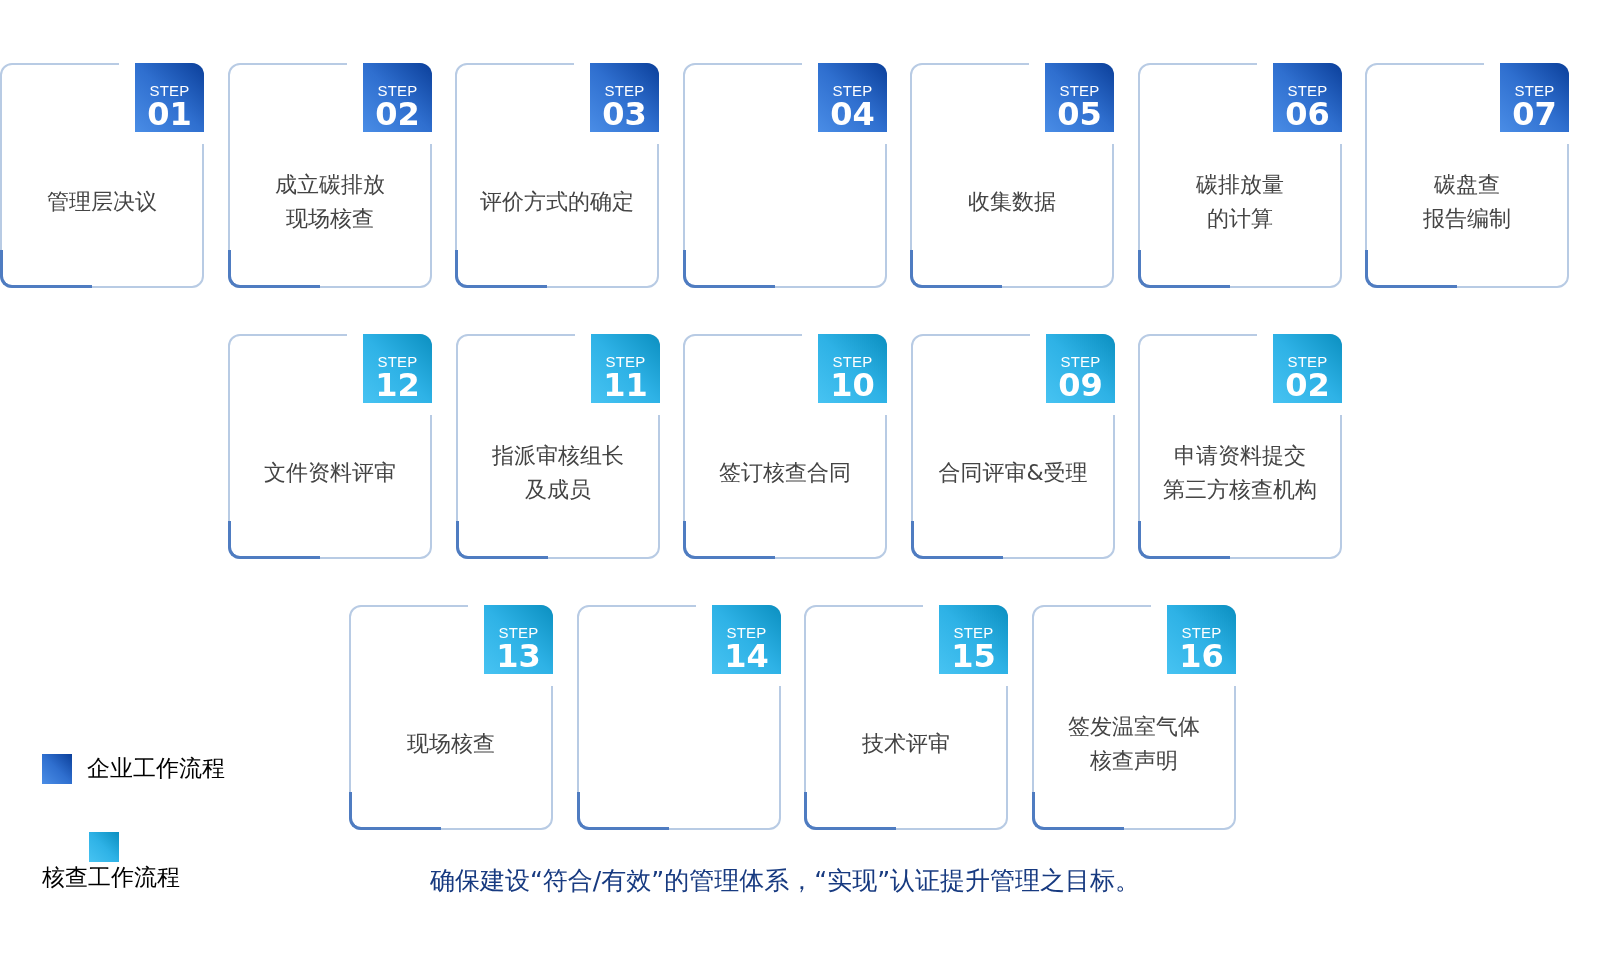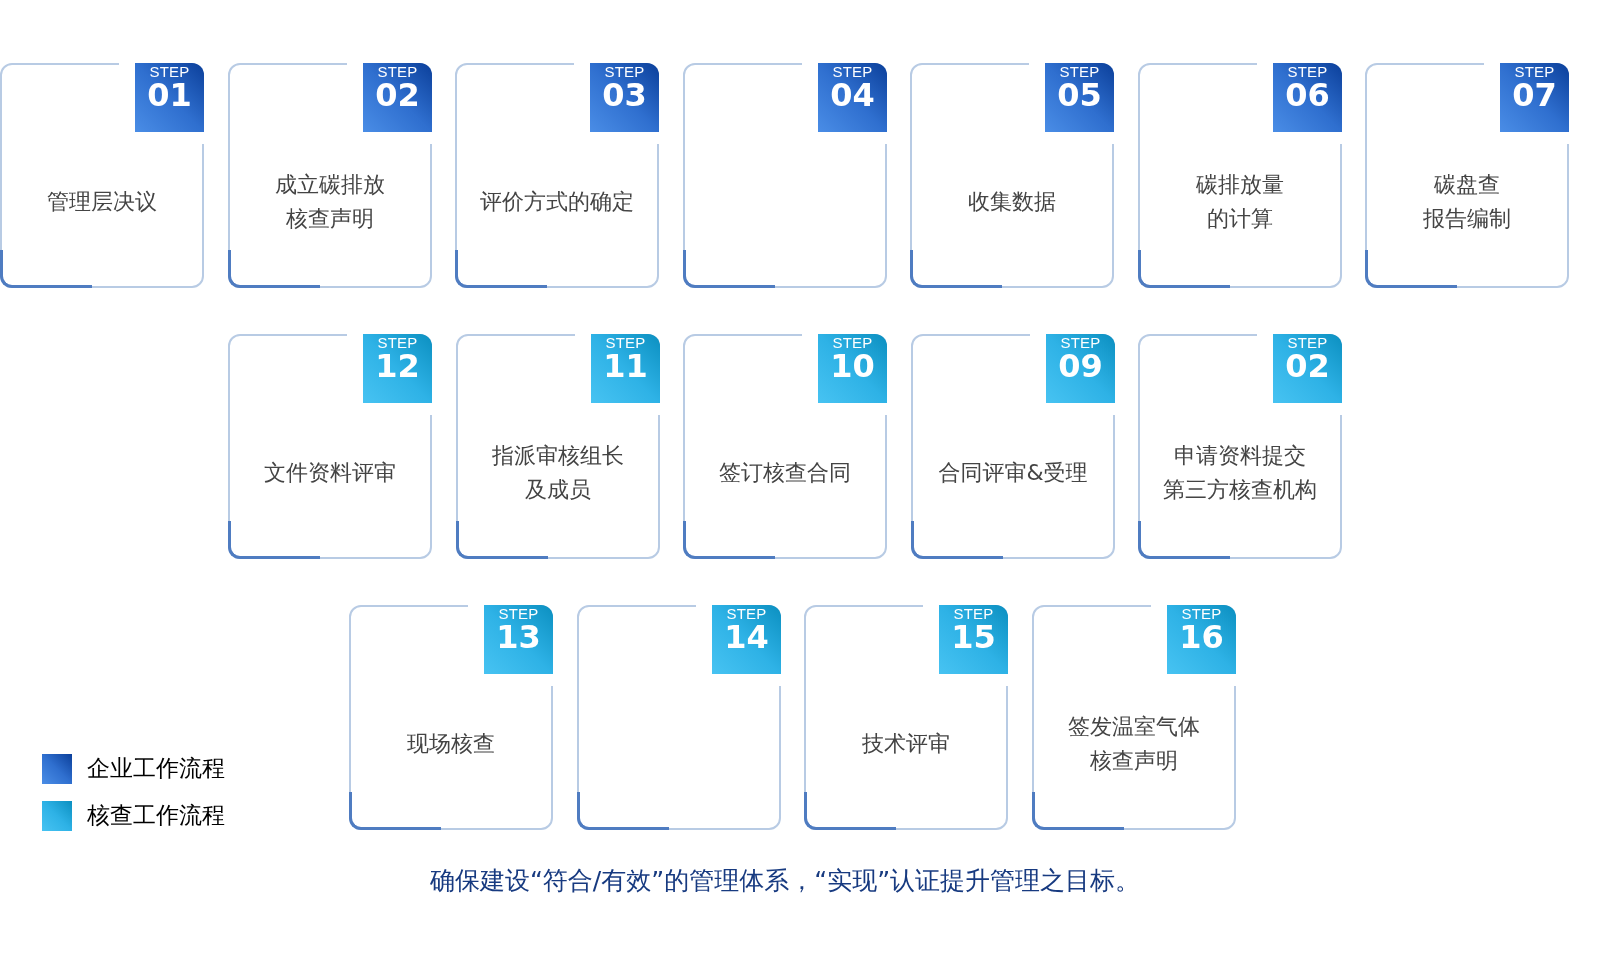--- a/index.html
+++ b/index.html
@@ -27,21 +27,21 @@
     background: #fff;
   }
   .card .accent {
     position: absolute; left: 0; bottom: 0; width: 92px; height: 38px;
     border-left: 3px solid #4f7cc1; border-bottom: 3px solid #4f7cc1;
     border-bottom-left-radius: 12px; box-sizing: border-box;
   }
   .card .badge {
     position: absolute; right: 0; top: 0; width: 69px; height: 69px;
     border-top-right-radius: 12px; color: #fff; text-align: center;
-    box-sizing: border-box; padding-top: 1px;
+    box-sizing: border-box; padding-top: 20px;
   }
   .badge.corp { background: linear-gradient(225deg, #0b3f9a 0%, #2f6fcf 50%, #4a8de6 100%); }
   .badge.audit { background: linear-gradient(225deg, #0b8fc0 0%, #2eb2e6 50%, #47c3f2 100%); }
   .badge .step { font-size: 15px; line-height: 16px; letter-spacing: 0.2px; font-family: "Liberation Sans", sans-serif; }
   .badge .num { font-size: 32px; line-height: 30px; font-weight: bold; font-family: "DejaVu Sans", sans-serif; }
   .card .label {
     position: absolute; left: 8px; right: 8px; top: 82px; bottom: 30px;
     display: flex; align-items: center; justify-content: center;
     text-align: center; color: #444; font-size: 22px; line-height: 34px;
     white-space: pre-line;
@@ -73,21 +73,21 @@
     <div class="card" style="top: 63px; left: 228px;">
       <div class="frame"></div>
       <div class="gap-right"></div>
       <div class="gap-top"></div>
       <div class="accent"></div>
       <div class="badge corp">
         <div class="step">STEP</div>
         <div class="num">02</div>
       </div>
       <div class="label">成立碳排放
-核查声明</div>
+现场核查</div>
     </div>
     <div class="card" style="top: 63px; left: 455px;">
       <div class="frame"></div>
       <div class="gap-right"></div>
       <div class="gap-top"></div>
       <div class="accent"></div>
       <div class="badge corp">
         <div class="step">STEP</div>
         <div class="num">03</div>
       </div>
@@ -238,18 +238,18 @@
       </div>
       <div class="label">签发温室气体
 核查声明</div>
     </div>
   </div>
 
 <div class="legend-item" style="top:753px;">
   <div class="legend-swatch badge corp" style="position:static;padding:0;border-radius:0;"></div>
   <span class="legend-text">企业工作流程</span>
 </div>
-<div class="legend-item" style="top:800px;">
+<div class="legend-item" style="top:832px;flex-direction:column;">
   <div class="legend-swatch badge audit" style="position:static;padding:0;border-radius:0;"></div>
   <span class="legend-text">核查工作流程</span>
 </div>
 
 <div class="footer-text">确保建设“符合/有效”的管理体系，“实现”认证提升管理之目标。</div>
 
 </body></html>

